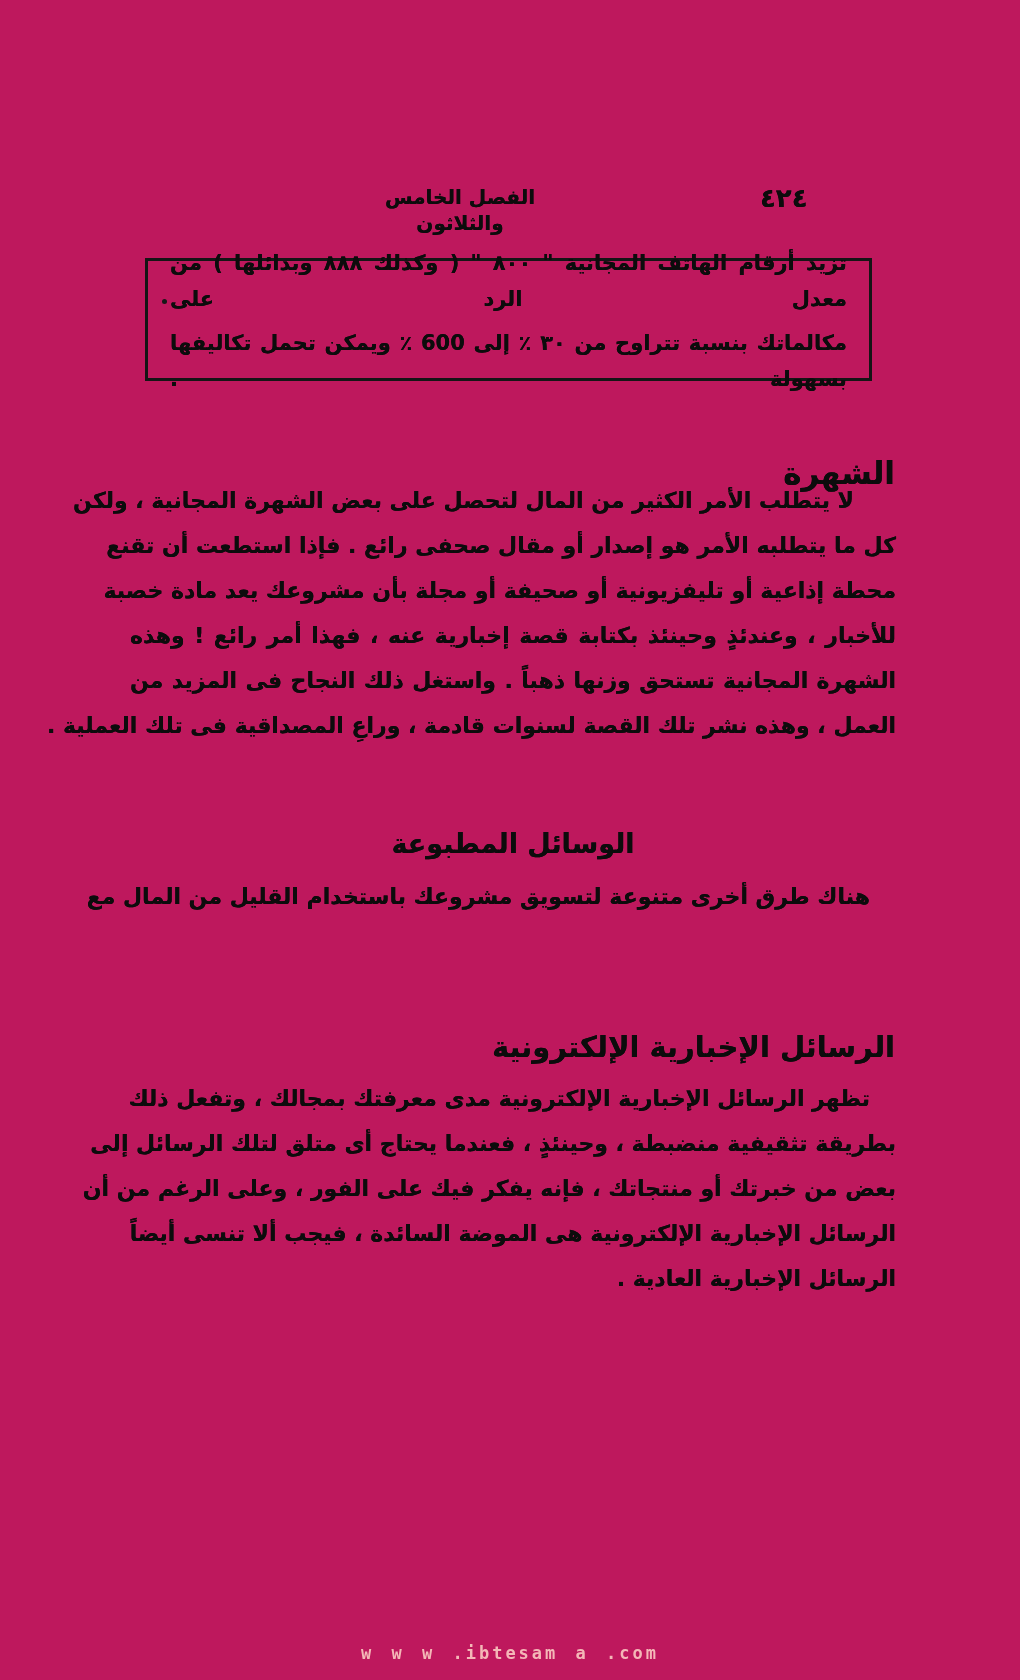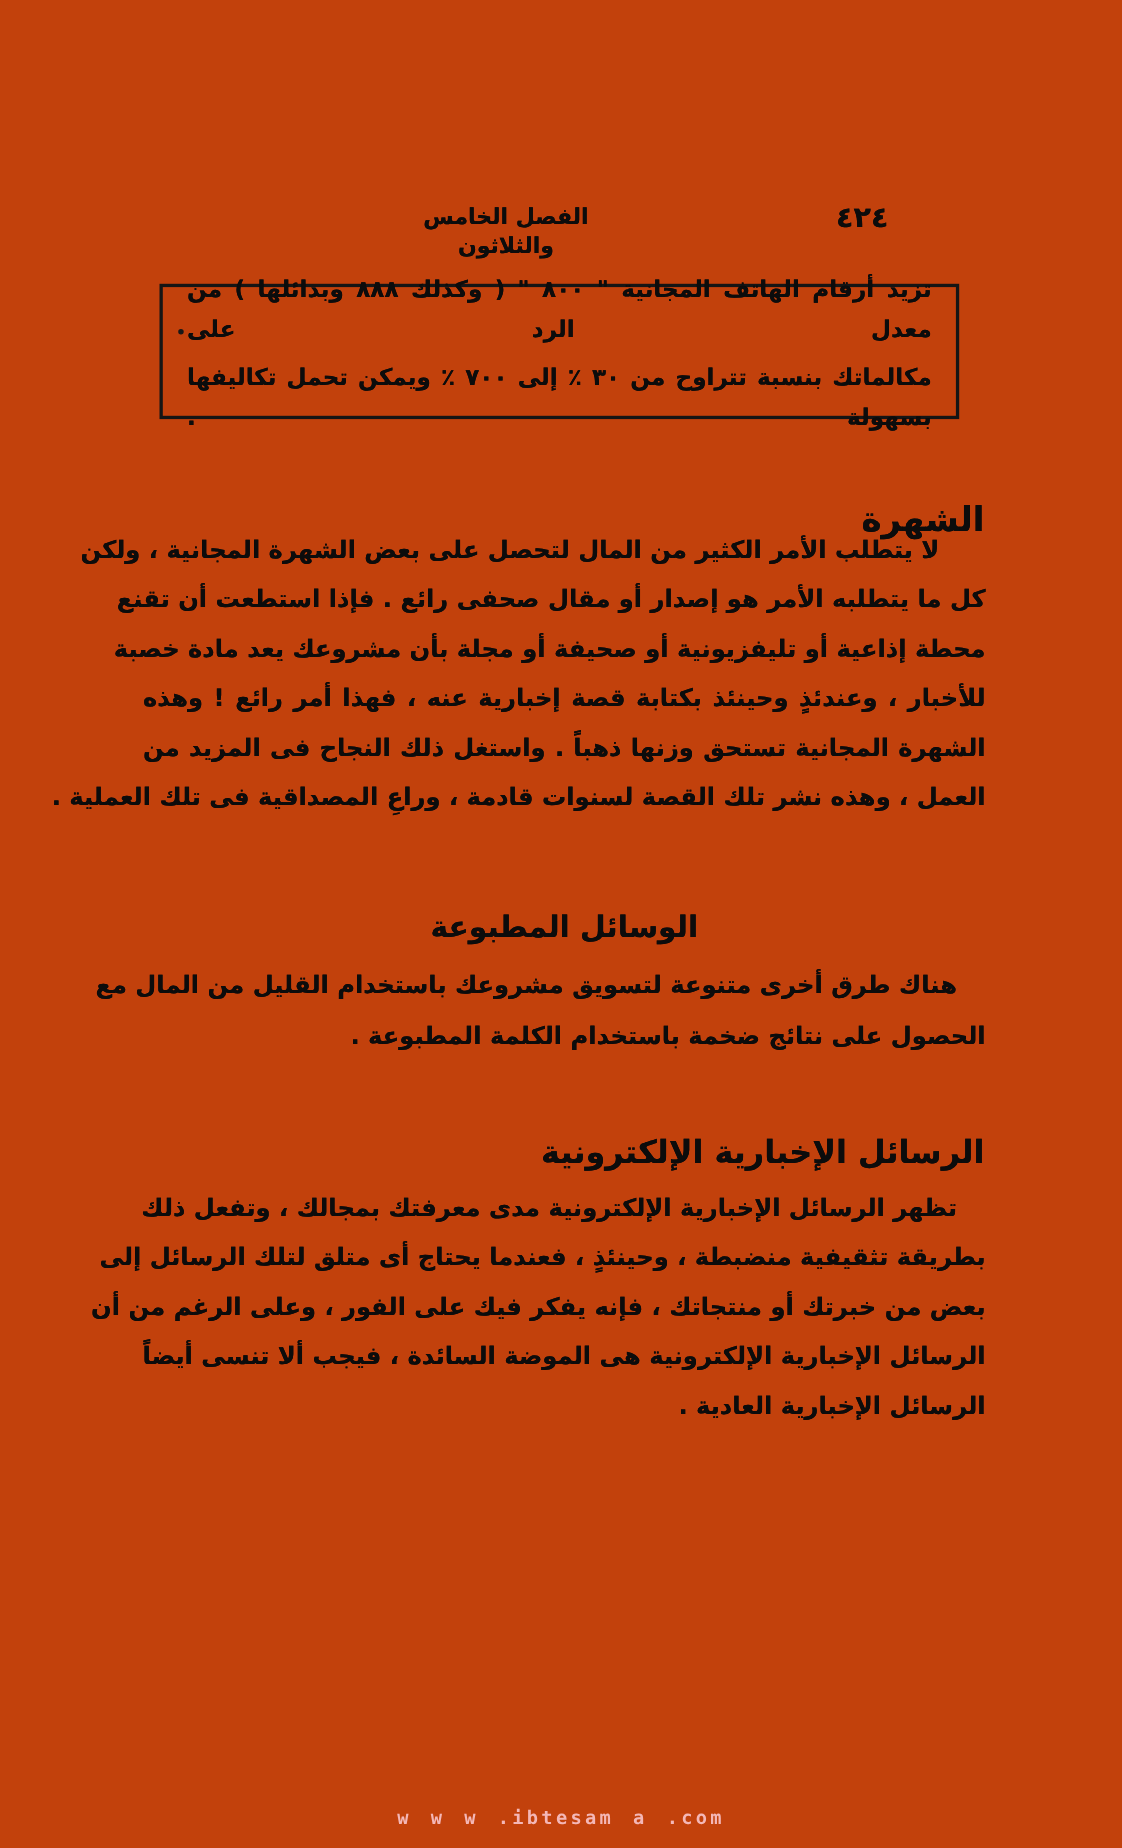--- a/index.html
+++ b/index.html
@@ -4,21 +4,21 @@
 <style>
   * { margin: 0; padding: 0; box-sizing: border-box; }
   html, body { width: 1020px; height: 1680px; }
   body {
     background: #ffffff;
     position: relative;
     font-family: "DejaVu Sans", sans-serif;
     color: #0c0c0c;
     overflow: hidden;
   }
-  .page { position: absolute; inset: 0; background: #c2410c; text-decoration: underline; }
+  .page { position: absolute; inset: 0; background: #be185d; text-decoration: underline; }
 
   .ar { direction: rtl; unicode-bidi: embed; }
   .heavy { font-weight: bold; text-shadow: 0 0 0.6px currentColor; }
 
   
   .chapter-title {
     position: absolute; top: 184px; left: 340px; width: 240px;
     text-align: center; font-size: 20px; line-height: 26px;
   }
   .page-number {
@@ -76,38 +76,37 @@
 </head>
 <body>
 
 <div class="page">
 
   <div class="chapter-title ar heavy">الفصل الخامس والثلاثون</div>
   <div class="page-number ar heavy">٤٢٤</div>
 
   <div class="callout ar">
     <div class="callout-line heavy">تزيد أرقام الهاتف المجانية " ٨٠٠ " ( وكذلك ٨٨٨ وبدائلها ) من معدل الرد على</div>
-    <div class="callout-line heavy">مكالماتك بنسبة تتراوح من ٣٠ ٪ إلى ٧٠٠ ٪ ويمكن تحمل تكاليفها بسهولة .</div>
+    <div class="callout-line heavy">مكالماتك بنسبة تتراوح من ٣٠ ٪ إلى 600 ٪ ويمكن تحمل تكاليفها بسهولة .</div>
   </div>
   <div class="scan-speck"></div>
 
   <h1 class="h-right h-fame ar heavy">الشهرة</h1>
   <div class="para para-fame ar heavy">
     <div class="pline first-wide">لا يتطلب الأمر الكثير من المال لتحصل على بعض الشهرة المجانية ، ولكن</div>
     <div class="pline">كل ما يتطلبه الأمر هو إصدار أو مقال صحفى رائع . فإذا استطعت أن تقنع</div>
     <div class="pline">محطة إذاعية أو تليفزيونية أو صحيفة أو مجلة بأن مشروعك يعد مادة خصبة</div>
     <div class="pline">للأخبار ، وعندئذٍ وحينئذ بكتابة قصة إخبارية عنه ، فهذا أمر رائع ! وهذه</div>
     <div class="pline">الشهرة المجانية تستحق وزنها ذهباً . واستغل ذلك النجاح فى المزيد من</div>
     <div class="pline">العمل ، وهذه نشر تلك القصة لسنوات قادمة ، وراعِ المصداقية فى تلك العملية .</div>
   </div>
 
   <h1 class="h-print ar heavy">الوسائل المطبوعة</h1>
   <div class="para para-print ar heavy">
     <div class="pline first-small">هناك طرق أخرى متنوعة لتسويق مشروعك باستخدام القليل من المال مع</div>
-    <div class="pline last">الحصول على نتائج ضخمة باستخدام الكلمة المطبوعة .</div>
   </div>
 
   <h2 class="h-right h-news ar heavy">الرسائل الإخبارية الإلكترونية</h2>
   <div class="para para-news ar heavy">
     <div class="pline first-small">تظهر الرسائل الإخبارية الإلكترونية مدى معرفتك بمجالك ، وتفعل ذلك</div>
     <div class="pline">بطريقة تثقيفية منضبطة ، وحينئذٍ ، فعندما يحتاج أى متلق لتلك الرسائل إلى</div>
     <div class="pline">بعض من خبرتك أو منتجاتك ، فإنه يفكر فيك على الفور ، وعلى الرغم من أن</div>
     <div class="pline">الرسائل الإخبارية الإلكترونية هى الموضة السائدة ، فيجب ألا تنسى أيضاً</div>
     <div class="pline last">الرسائل الإخبارية العادية .</div>
   </div>

